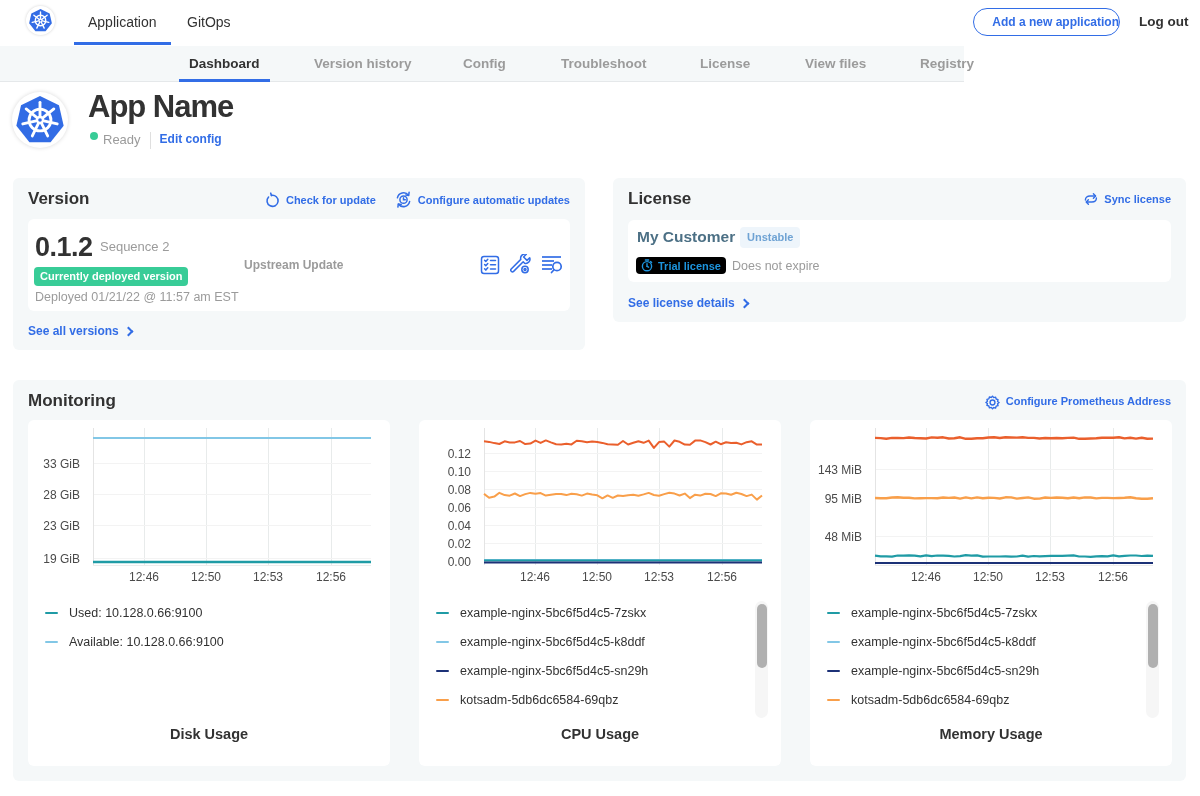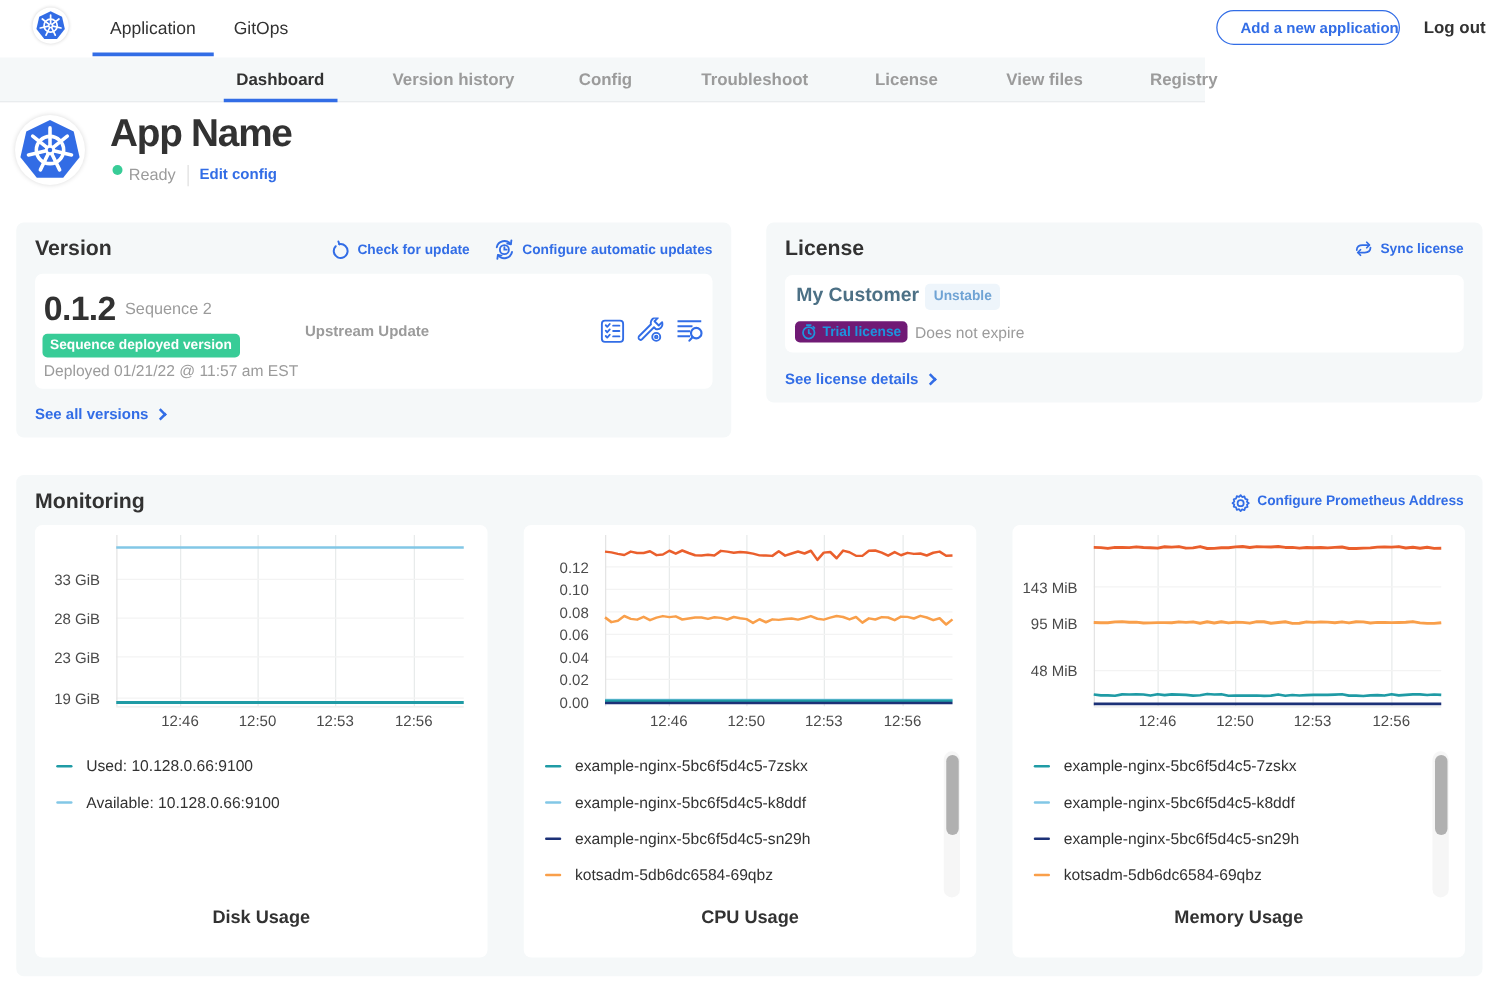--- a/index.html
+++ b/index.html
@@ -39,21 +39,21 @@
 .vbadge { position:absolute; left:6px; top:48px; height:19px; line-height:19px; padding:0 6px; background:#38cc97; border-radius:4px; color:#fff; font-size:11px; font-weight:700; }
 .vdeployed { position:absolute; left:7px; top:71px; font-size:12.5px; font-weight:400; color:#9b9b9b; }
 .vup { position:absolute; left:216px; top:39px; font-size:12px; font-weight:700; color:#9b9b9b; }
 .vicons { position:absolute; right:7px; top:35px; display:flex; align-items:center; }
 .vicons svg { margin-left:10px; }
 .seeall { position:absolute; left:15px; bottom:12px; font-size:12px; font-weight:700; color:#326de6; display:flex; align-items:center; }
 .chev { display:inline-block; margin-left:6px; width:7px; height:7px; border-top:2px solid #326de6; border-right:2px solid #326de6; transform:rotate(45deg); }
 .custname { position:absolute; left:9px; top:8px; font-size:15.5px; font-weight:700; color:#4c7085; }
 .unstable { position:absolute; left:112px; top:7px; height:21px; line-height:21px; padding:0 7px; background:#eef5fb; border-radius:4px; color:#6fa3d4; font-size:11px; font-weight:700; }
 .trialrow { position:absolute; left:8px; top:37px; display:flex; align-items:center; }
-.trialbadge { display:flex; align-items:center; height:17px; padding:0 5px; background:#701a75; border-radius:4px; color:#1d94dd; font-size:11px; font-weight:700; }
+.trialbadge { display:flex; align-items:center; height:17px; padding:0 5px; background:#000000; border-radius:4px; color:#1d94dd; font-size:11px; font-weight:700; }
 .trialbadge svg { margin-right:5px; }
 .noexpire { margin-left:6px; font-size:12.5px; font-weight:400; color:#9b9b9b; }
 .card-mon { left:13px; top:380px; width:1173px; height:401px; }
 .monlinks { position:absolute; top:15px; right:15px; display:flex; align-items:flex-start; font-size:11px; font-weight:700; color:#326de6; }
 .monlinks svg { margin-right:6px; }
 .chartcard { position:absolute; top:40px; width:362px; height:346px; background:#fff; border-radius:6px; }
 .cc1 { left:15px; } .cc2 { left:406px; } .cc3 { left:797px; }
 .chartcard svg.plot { position:absolute; left:0; top:0; }
 .legend { position:absolute; left:17px; top:178px; right:14px; }
 .lrow { display:flex; align-items:center; height:29px; font-size:12.5px; color:#323232; }
@@ -143,21 +143,21 @@
           <path d="M8.5 6.7 v2 h1.8"></path>
           <path d="M2.4 6.8 A 6.3 6.3 0 0 1 13.5 4.2"></path>
           <path d="M13.7 4.4 L14.1 1.3 M13.7 4.4 L10.8 3.9"></path>
           <path d="M14.6 10.6 A 6.3 6.3 0 0 1 3.5 13.2"></path>
           <path d="M3.3 13 L2.9 16.1 M3.3 13 L6.2 13.5"></path>
         </svg>Configure automatic updates</span>
   </div>
   <div class="innercard v-inner">
     <span class="vnum">0.1.2</span>
     <span class="vseq">Sequence 2</span>
-    <span class="vbadge">Sequence deployed version</span>
+    <span class="vbadge">Currently deployed version</span>
     <span class="vdeployed">Deployed 01/21/22 @ 11:57 am EST</span>
     <span class="vup">Upstream Update</span>
     <div class="vicons">
       <svg width="20" height="20" viewBox="0 0 20 20" fill="none" stroke="#326de6" stroke-width="1.5">
           <rect x="1.5" y="1.5" width="17" height="17" rx="2.5"></rect>
           <path d="M4.6 5.2l1.2 1.3 2-2.3" stroke-linecap="round" stroke-linejoin="round"></path>
           <path d="M4.6 9.5l1.2 1.3 2-2.3" stroke-linecap="round" stroke-linejoin="round"></path>
           <path d="M4.6 13.8l1.2 1.3 2-2.3" stroke-linecap="round" stroke-linejoin="round"></path>
           <line x1="10.5" y1="5.5" x2="15.5" y2="5.5" stroke-linecap="round"></line>
           <line x1="10.5" y1="9.8" x2="15.5" y2="9.8" stroke-linecap="round"></line>

